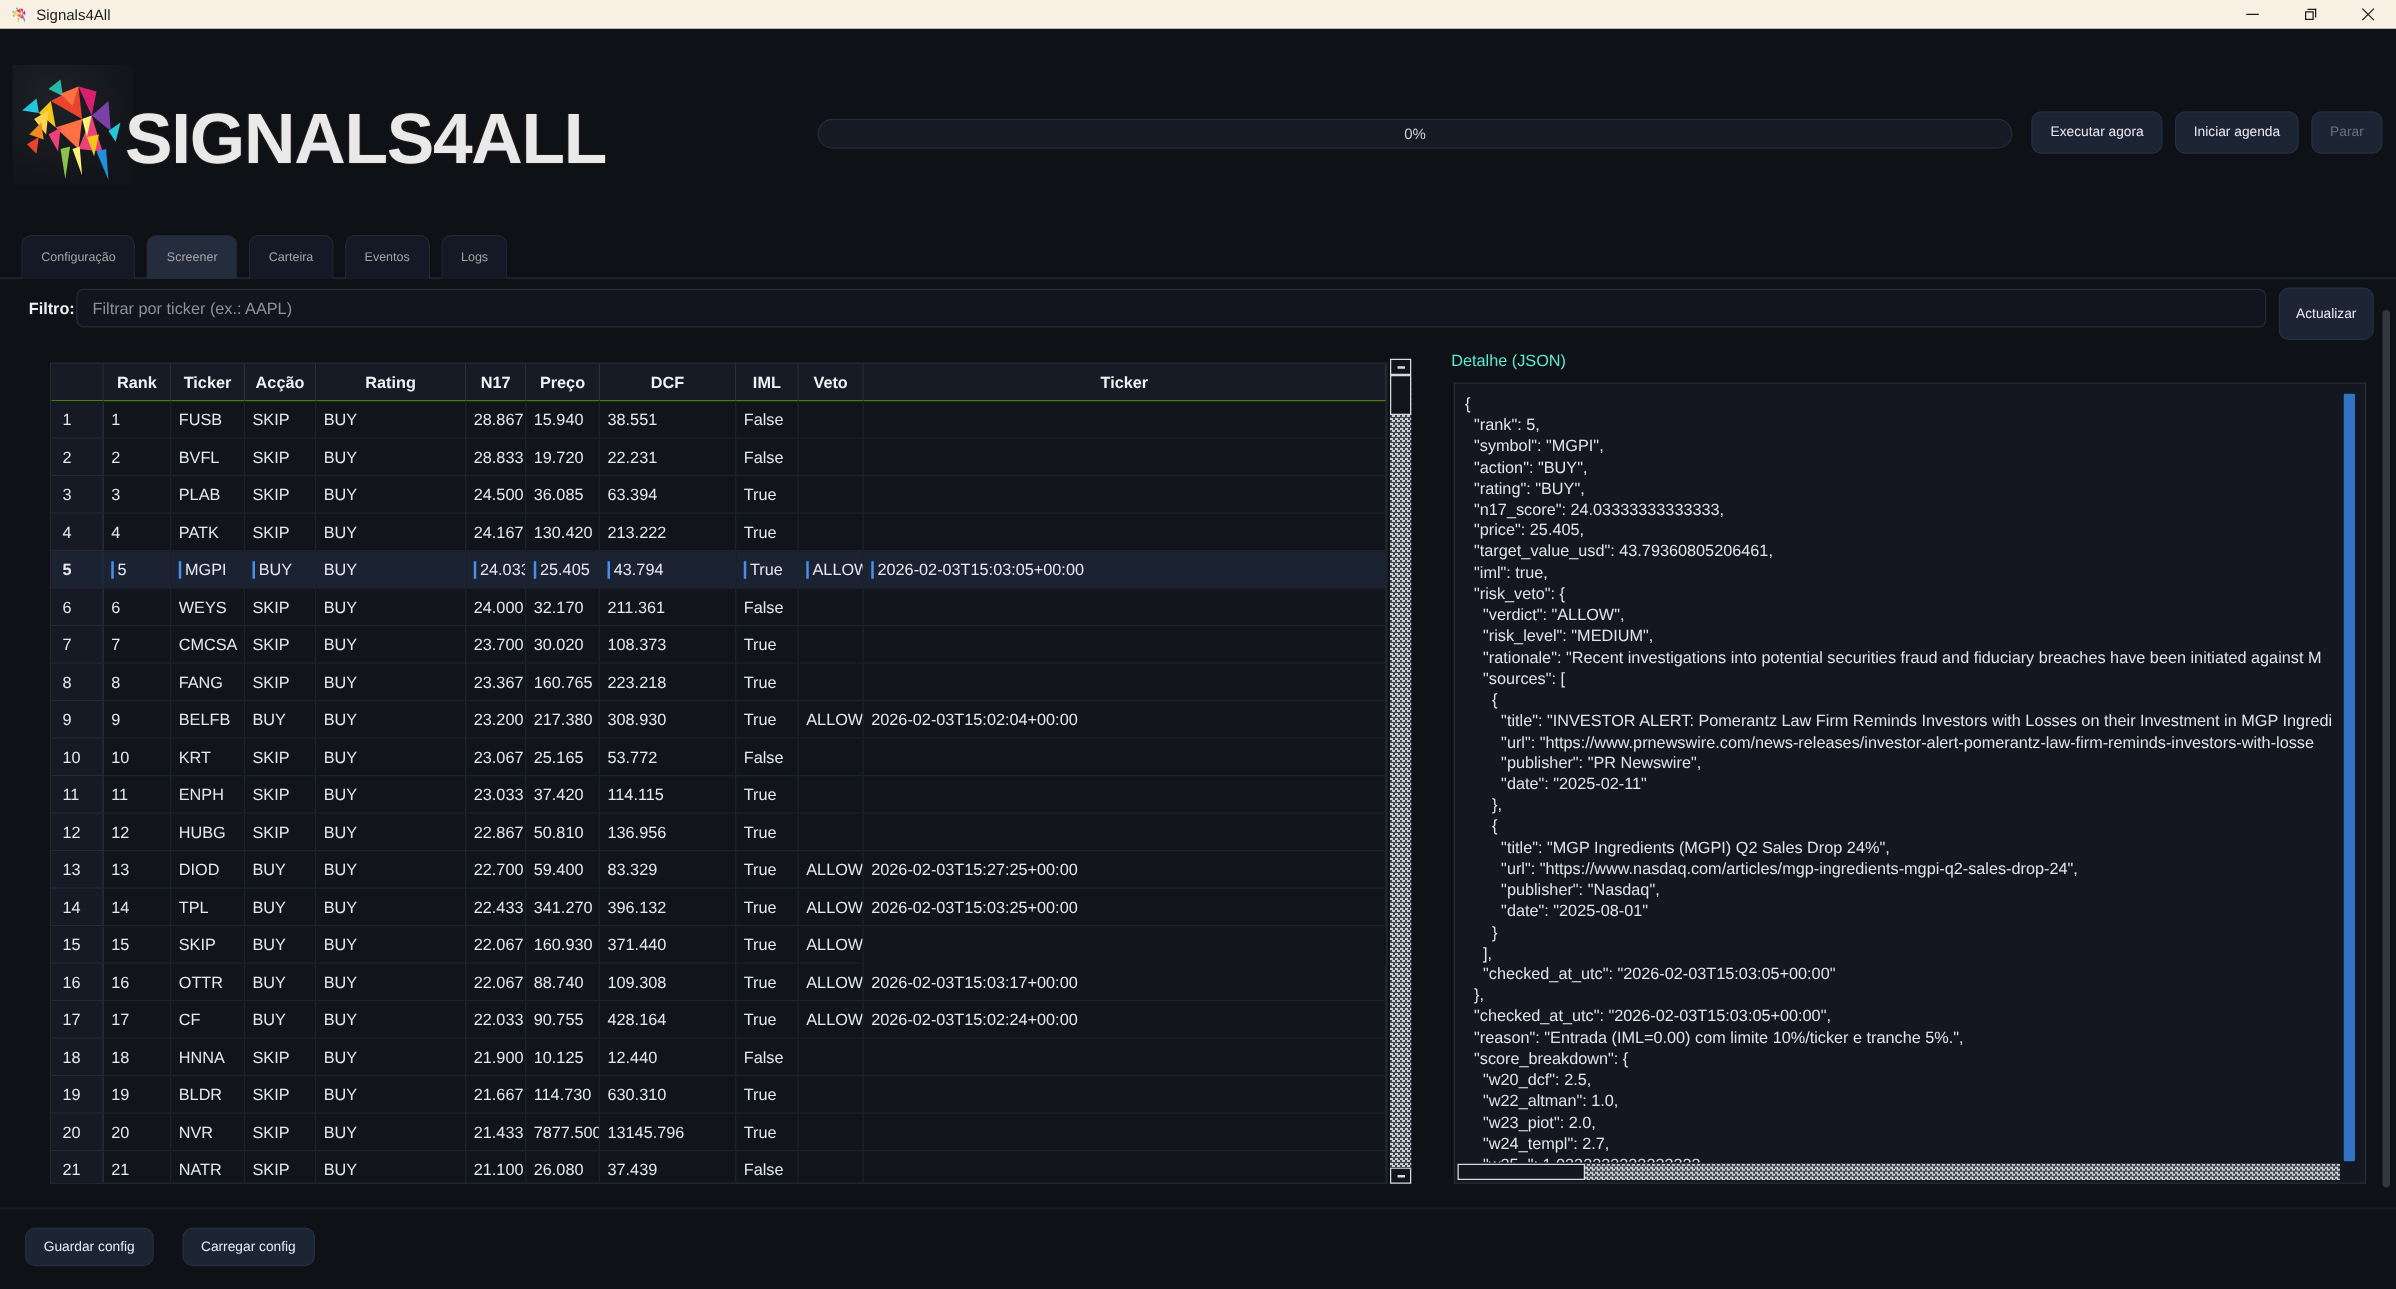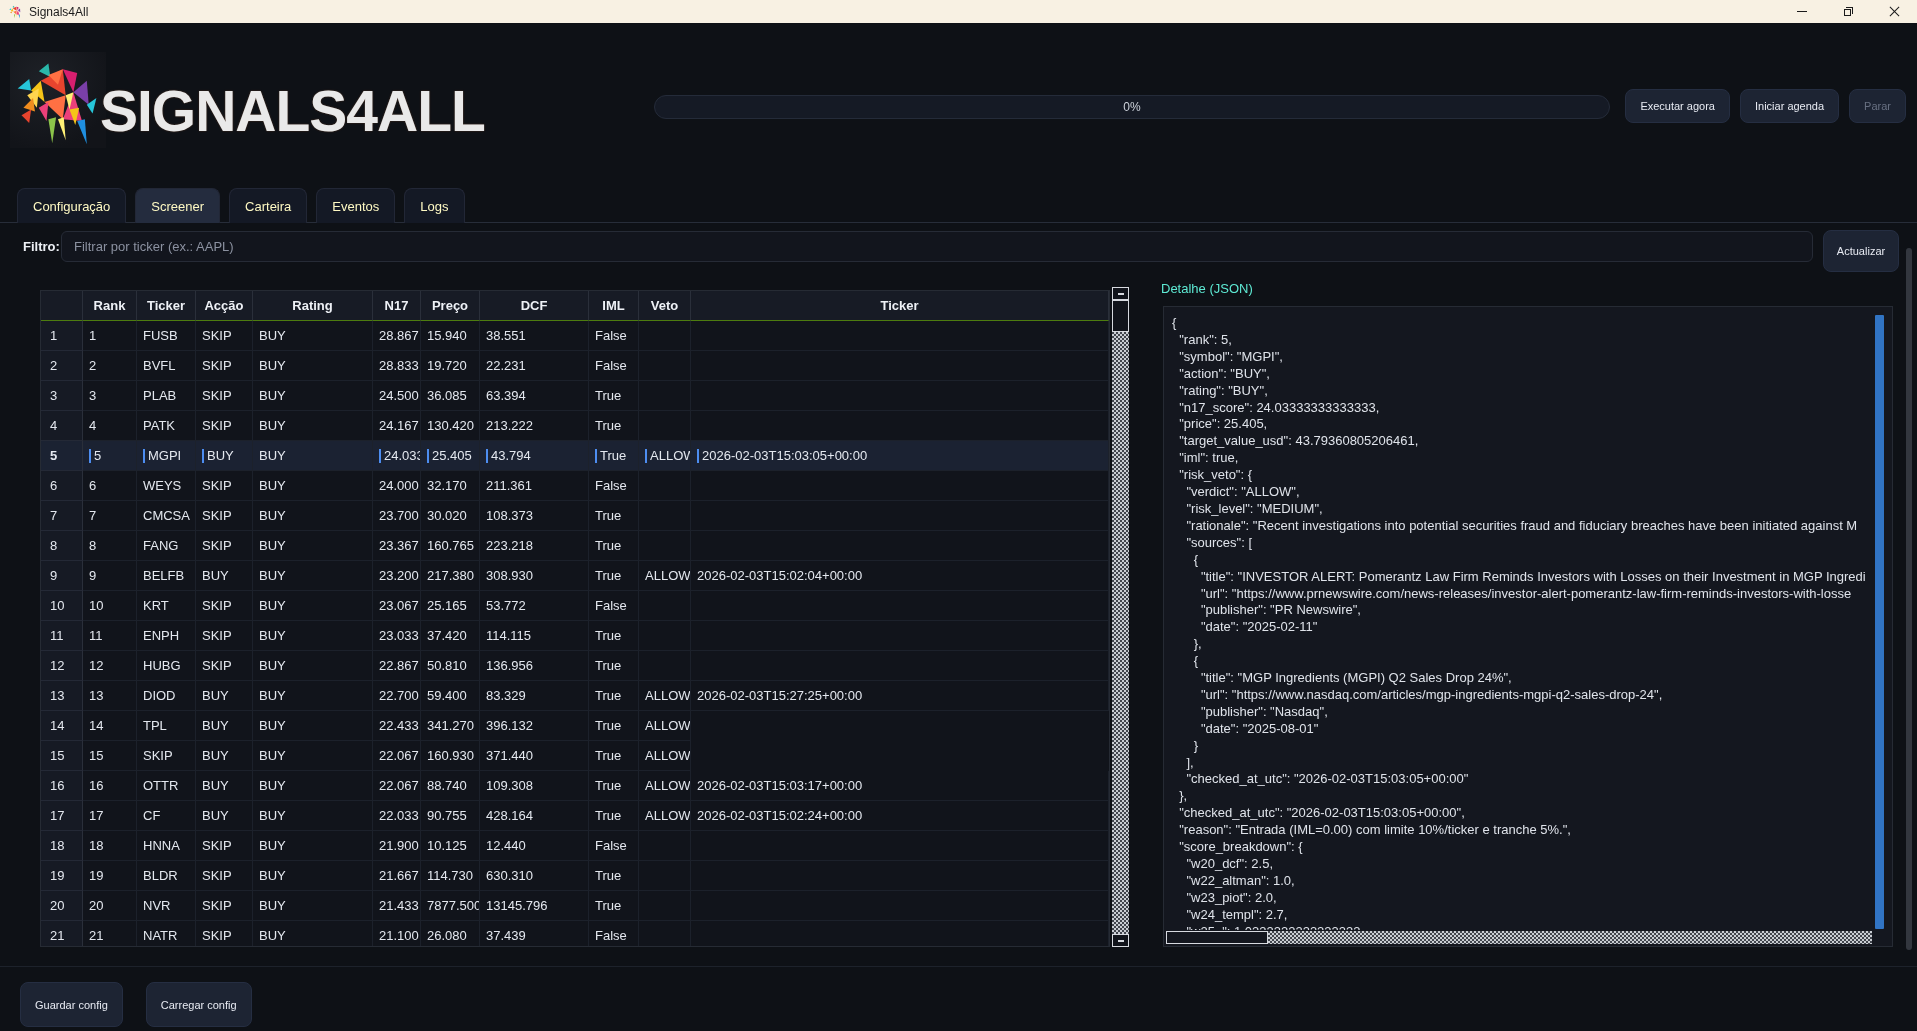--- a/index.html
+++ b/index.html
@@ -33,21 +33,21 @@
                border:1px solid #242b39;border-radius:12px;display:flex;align-items:center;justify-content:center;}
   .progress-label{font-size:12px;color:#ccd1da;}
   .header-buttons{position:absolute;top:89px;right:11px;display:flex;gap:10px;}
   .btn{height:34px;background:#1d2433;border:1px solid #252e42;border-radius:8px;color:#e7eaf2;
        font-size:11px;display:flex;align-items:center;justify-content:center;padding:0 14px;cursor:pointer;}
   .btn.disabled{color:#687082;cursor:default;}
 
   
   .tab-bar{position:absolute;left:17px;top:188px;height:35px;display:flex;gap:9px;z-index:2;}
   .tab{padding:0 15px;border-radius:8px 8px 0 0;background:#141925;border:1px solid #222736;border-bottom:none;
-       font-size:13px;color:#fef9c3;display:flex;align-items:center;cursor:pointer;}
+       font-size:10px;color:#a3a3a3;display:flex;align-items:center;cursor:pointer;}
   .tab.active{background:#242c3e;}
   .tab-line{position:absolute;left:0;top:222px;width:1917px;height:1px;background:#272d39;}
 
   
   .filter-label{position:absolute;left:23px;top:239px;font-size:13px;font-weight:bold;color:#eef1f6;}
   .filter-input{position:absolute;left:61px;top:231px;width:1752px;height:31px;background:#12151d;
                 border:1px solid #262b36;border-radius:6px;color:#e6e9f0;font-size:13px;padding:0 12px;
                 font-family:"Liberation Sans",sans-serif;outline:none;}
   .filter-input::placeholder{color:#8b91a0;}
   .refresh-btn{position:absolute;left:1823px;top:230px;width:76px;height:42px;}
@@ -83,21 +83,21 @@
   .json-vscroll{position:absolute;right:8px;top:8px;width:9px;height:614px;background:#3174c4;border-radius:1px;}
   .json-hscroll{position:absolute;left:2px;bottom:2px;right:20px;height:13px;display:flex;}
   .json-hthumb{width:102px;border:1px solid #d7dae0;background:#14171f;flex:0 0 auto;}
   .json-htrack{flex:1 1 auto;}
 
   .right-strip{position:absolute;left:1906px;top:248px;width:6px;height:702px;background:#33373f;border-radius:3px;}
 
   
   .footer-line{position:absolute;left:0;top:966px;width:1917px;height:1px;background:#1d222b;}
   .footer-buttons{position:absolute;left:20px;top:982px;display:flex;gap:23px;}
-  .btn.small{height:45px;}
+  .btn.small{height:31px;}
 </style>
 </head>
 <body>
 
 <div id="stage">
 
   <div class="titlebar">
     <svg class="tb-icon" viewBox="0 0 100 100">
       <polygon points="8,38 20,28 22,40" fill="#26c6da"></polygon>
         <polygon points="30,20 40,12 42,26" fill="#2ab7a9"></polygon>
@@ -678,20 +678,23 @@
             <span>341.270</span>
           </div>
           <div class="td c7">
             <span>396.132</span>
           </div>
           <div class="td c8">
             <span>True</span>
           </div>
           <div class="td c9">
             <span>ALLOW</span>
+          </div>
+          <div class="td c10">
+            <span>2026-02-03T15:03:25+00:00</span>
           </div>
         </div>
         <div class="tr">
           <div class="td c0">
             <span>15</span>
           </div>
           <div class="td c1">
             <span>15</span>
           </div>
           <div class="td c2">

